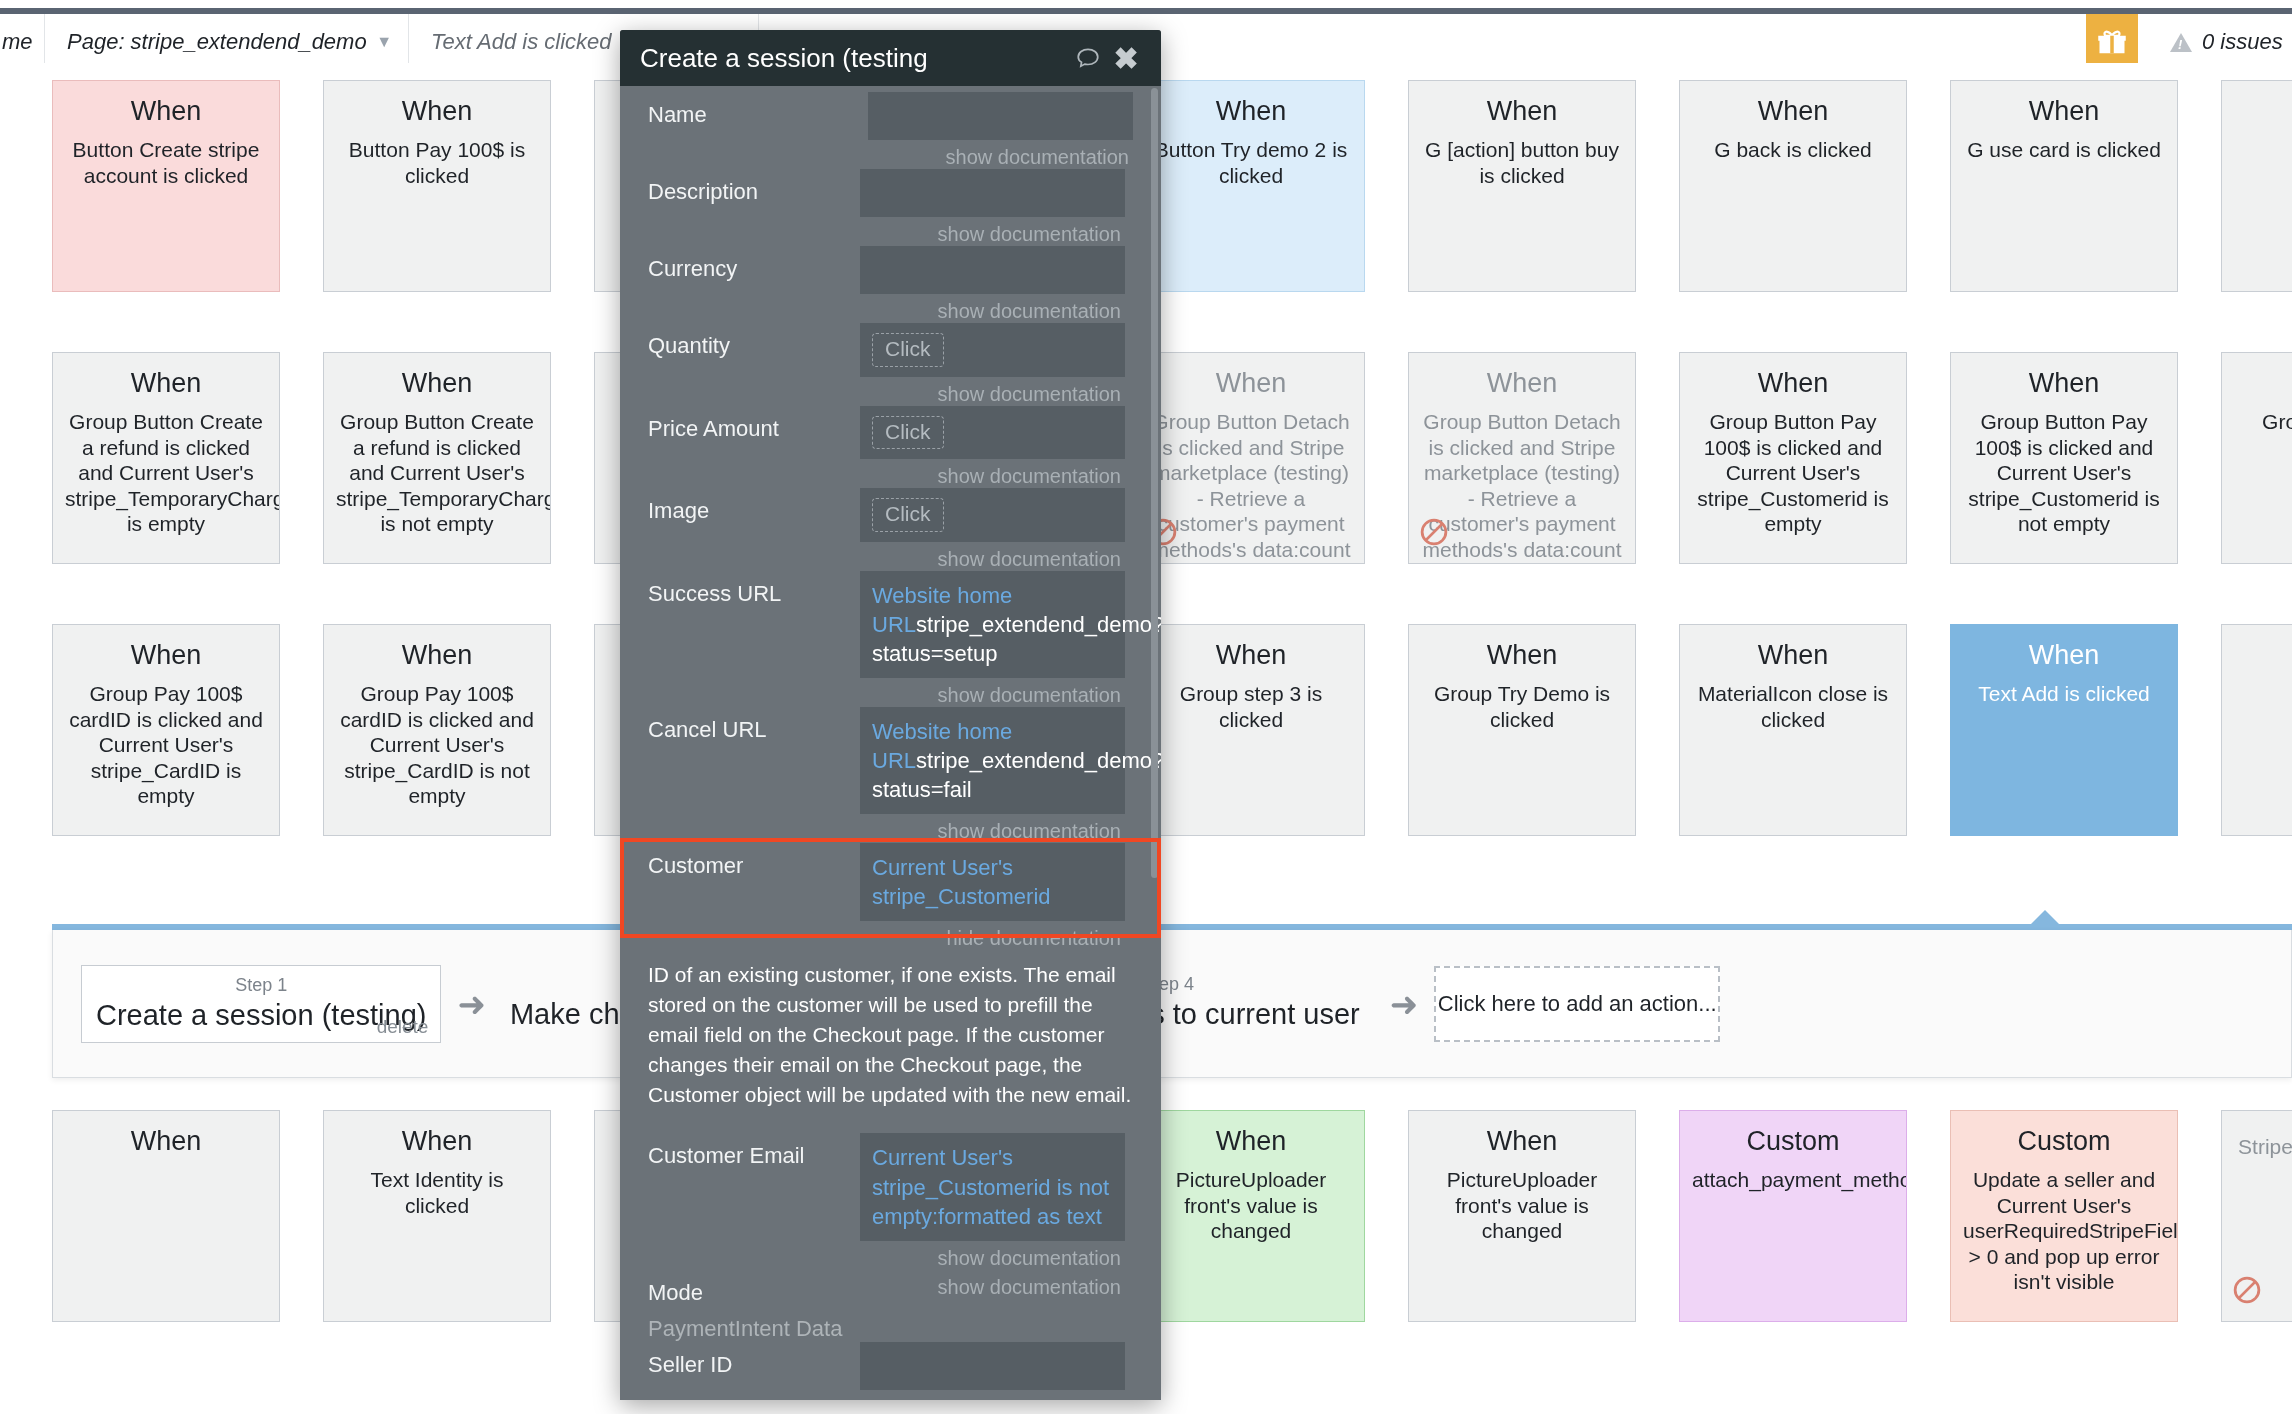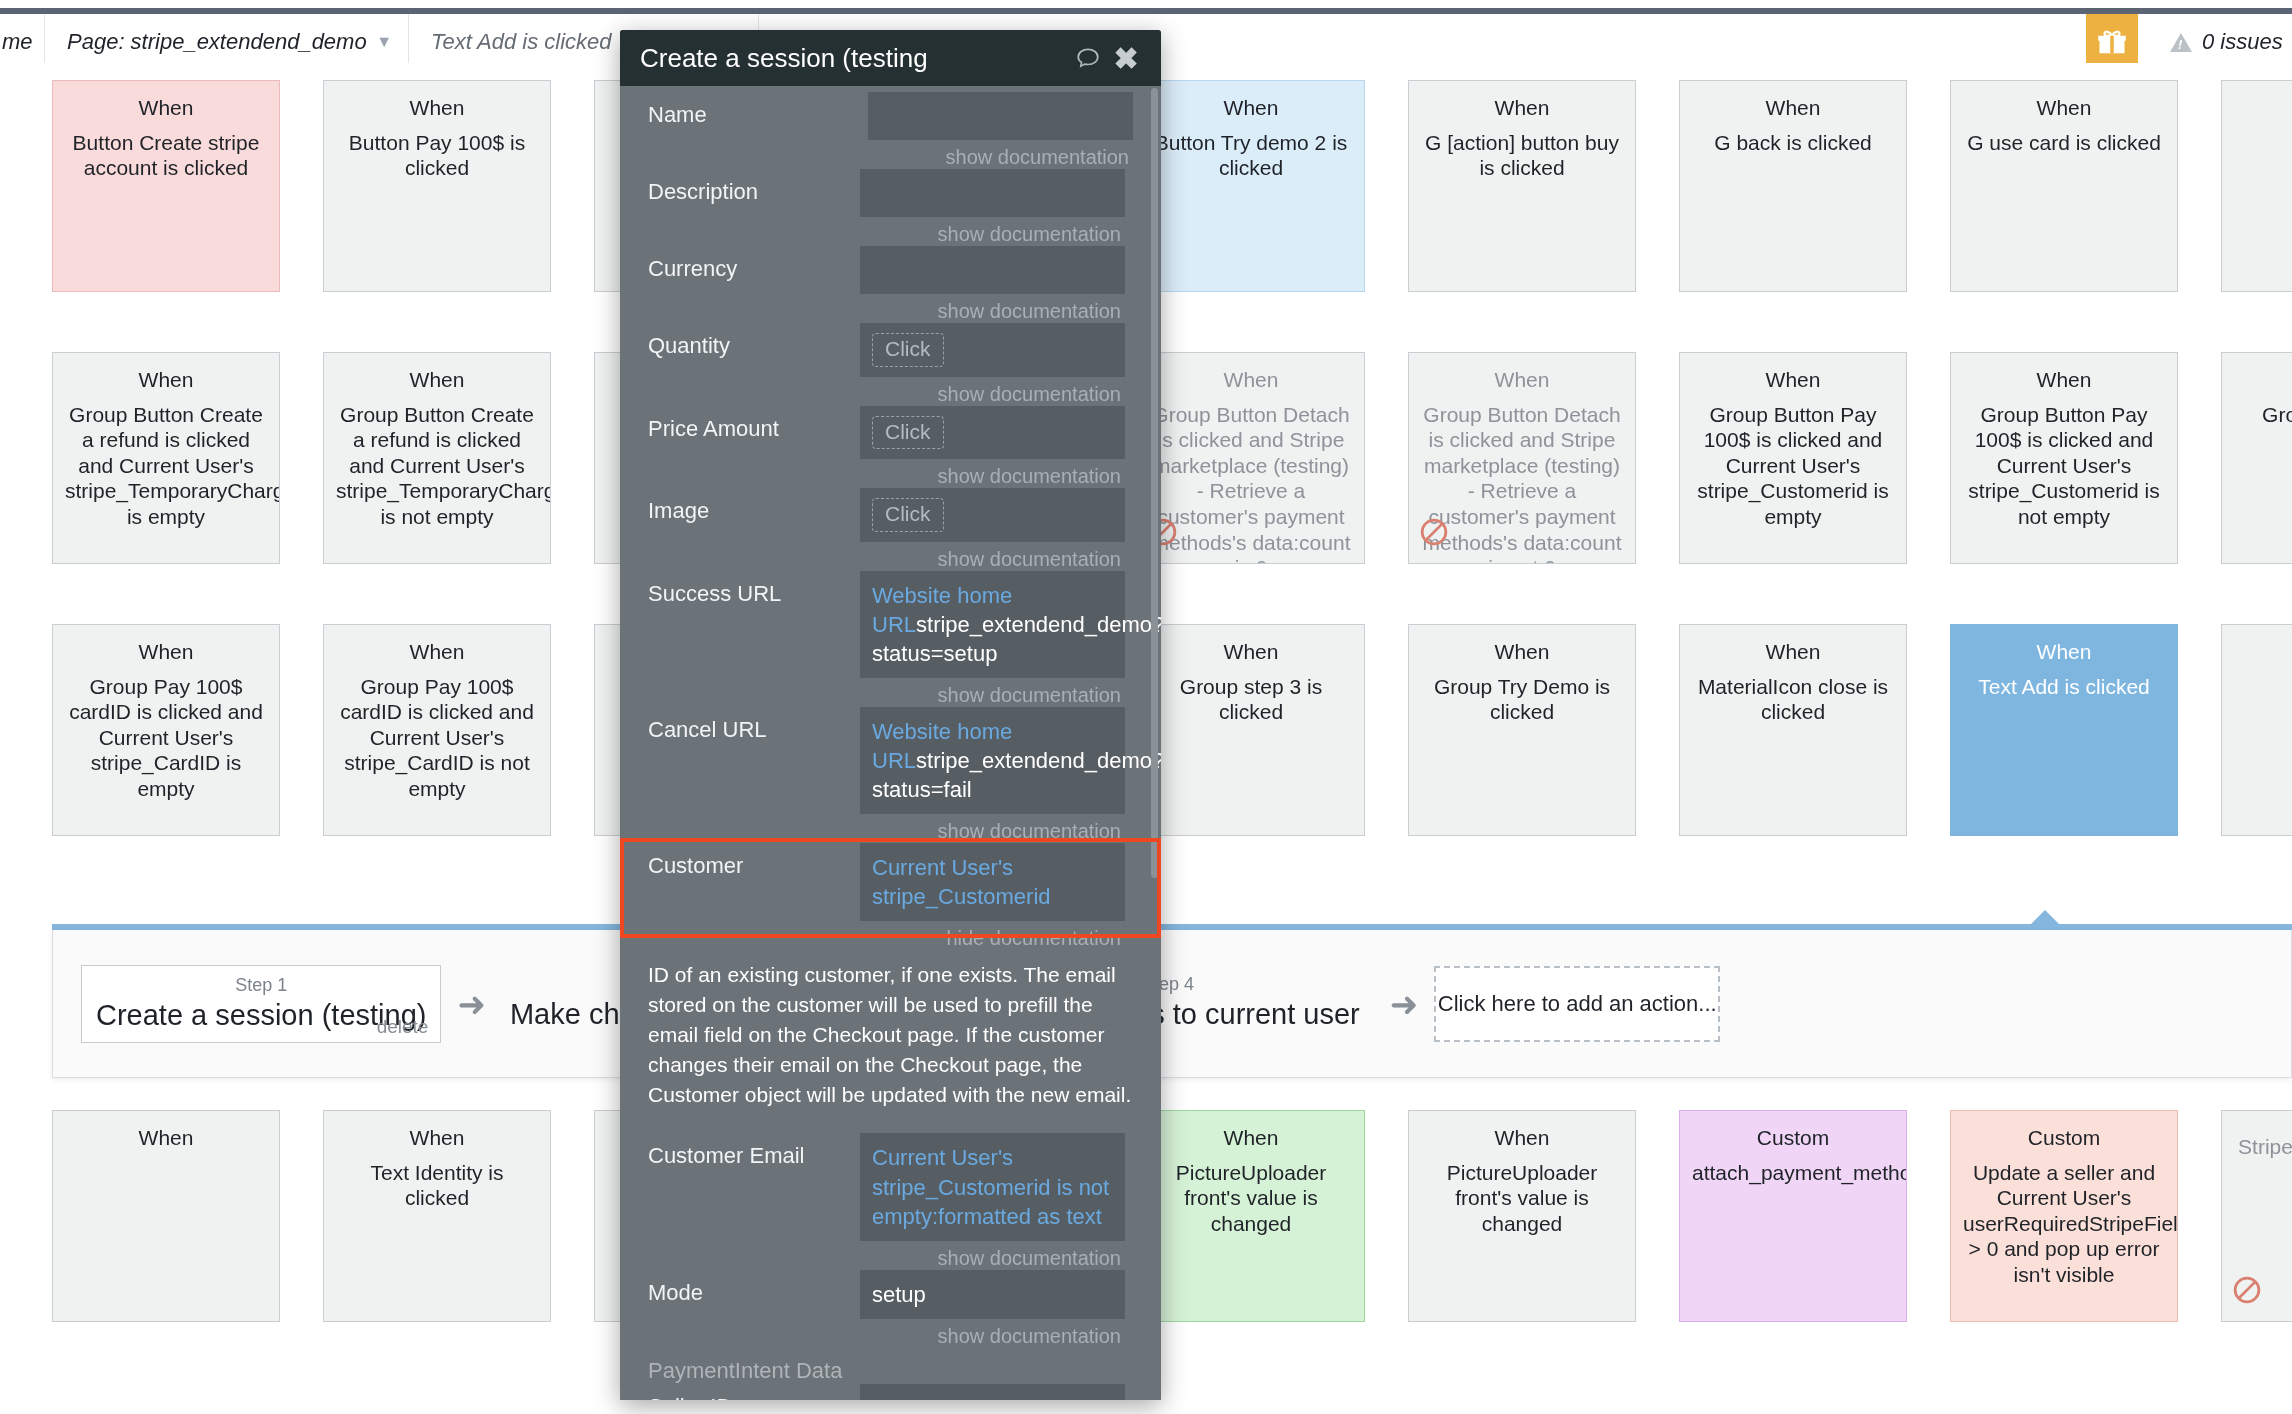--- a/index.html
+++ b/index.html
@@ -51,21 +51,21 @@
     width: 228px; height: 212px;
     border: 1px solid #c9ced4;
     background: #f0f1f1;
     padding: 14px 12px 0 12px;
     text-align: center;
     font-size: 21px;
     line-height: 1.22;
     color: #1f2328;
     overflow: hidden;
   }
-  .card .hdr { font-size: 21px; font-weight: 400; margin-bottom: 9px; color: inherit; }
+  .card .hdr { font-size: 27px; font-weight: 400; margin-bottom: 9px; color: inherit; }
   .card .body { font-size: 21px; }
   .card.pink   { background: #fadbdb; border-color: #eabcbc; }
   .card.pink2  { background: #fbdfd9; border-color: #eabfb5; }
   .card.lblue  { background: #dcedfa; border-color: #b9d8ef; }
   .card.green  { background: #d6f2d6; border-color: #9fd79f; }
   .card.purple { background: #f0d5f7; border-color: #dcaeea; }
   .card.sel    { background: #7eb6e0; border-color: #7eb6e0; color: #ffffff; }
   .card.dim    { color: #8d9399; }
   .card.dim .hdr { color: #8d9399; }
 
@@ -424,21 +424,20 @@
         <div class="frow" style="margin-top: 0px;">
           <div class="flabel">Customer Email</div>
           <div class="fctl">
             <div class="finput"><span class="blue">Current User's stripe_Customerid is not empty:formatted as text</span></div>
             <div class="fdoc">show documentation</div>
           </div>
         </div>
         <div class="frow" style="margin-top: 0px;">
           <div class="flabel">Mode</div>
           <div class="fctl">
-            <div class="finput"><span>setup</span></div>
             <div class="fdoc">show documentation</div>
           </div>
         </div>
         <div class="frow" style="margin-top: 0px;">
           <div class="flabel muted">PaymentIntent Data</div>
           <div class="fctl"></div>
         </div>
         <div class="frow" style="margin-top: 0px;">
           <div class="flabel">Seller ID</div>
           <div class="fctl">

